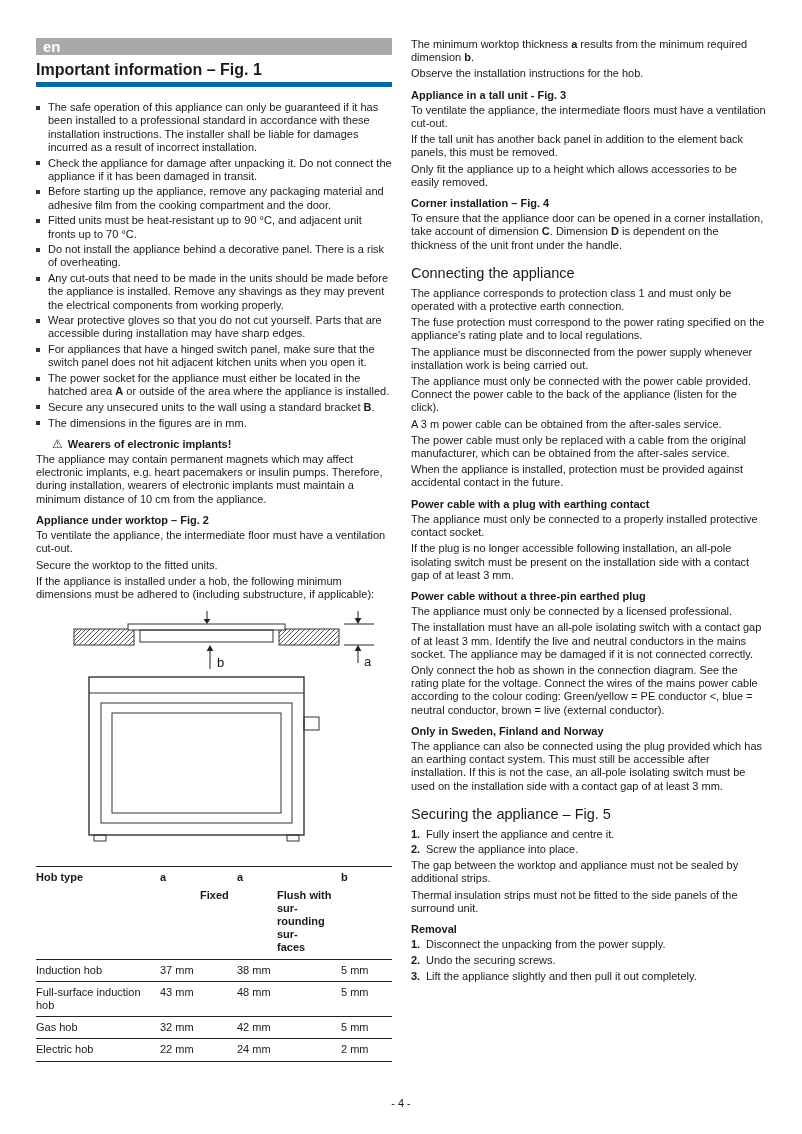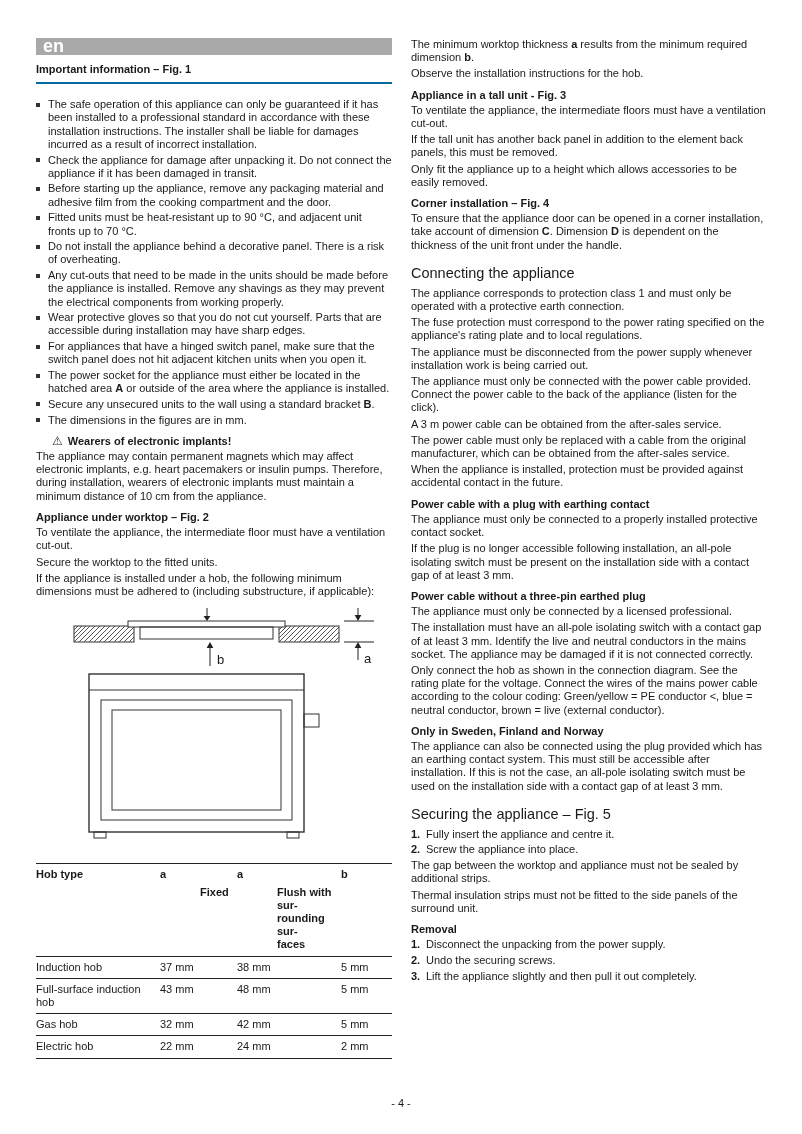--- a/index.html
+++ b/index.html
@@ -6,26 +6,26 @@
   .page {
     position:relative; width:802px; height:1134px; background:#ffffff;
     font-family:"Liberation Sans", sans-serif; color:#1a1a1a; margin:0 auto;
     overflow:hidden;
   }
   .col { position:absolute; top:38px; width:356px; font-size:11px; line-height:13.2px; }
   .col-left  { left:36px; }
   .col-right { left:411px; }
 
   .lang-badge {
-    background:#a9a9a9; color:#ffffff; font-weight:bold; font-size:18px;
+    background:#a9a9a9; color:#ffffff; font-weight:bold; font-size:15px;
     height:17px; line-height:17px; padding-left:7px; margin-bottom:6px;
   }
   .h1 {
-    font-size:11px; font-weight:bold; margin:8px 0 14px 0;
-    padding-bottom:6px; border-bottom:2px solid #0369a1;
+    font-size:16px; font-weight:bold; margin:8px 0 14px 0;
+    padding-bottom:6px; border-bottom:5px solid #0369a1;
   }
   .h2 { font-size:14.5px; font-weight:normal; margin:13px 0 5px 0; line-height:17px; }
   .h3 { font-size:11px; font-weight:bold; margin:8px 0 2px 0; }
   p { margin:0 0 3px 0; }
   b { font-weight:bold; }
 
   ul.bullets { list-style:none; margin:0 0 6px 0; padding:0; }
   ul.bullets li { position:relative; padding-left:12px; margin-bottom:2.5px; }
   .sq { position:absolute; left:0; top:4.5px; width:4px; height:4px; background:#333; }
 

